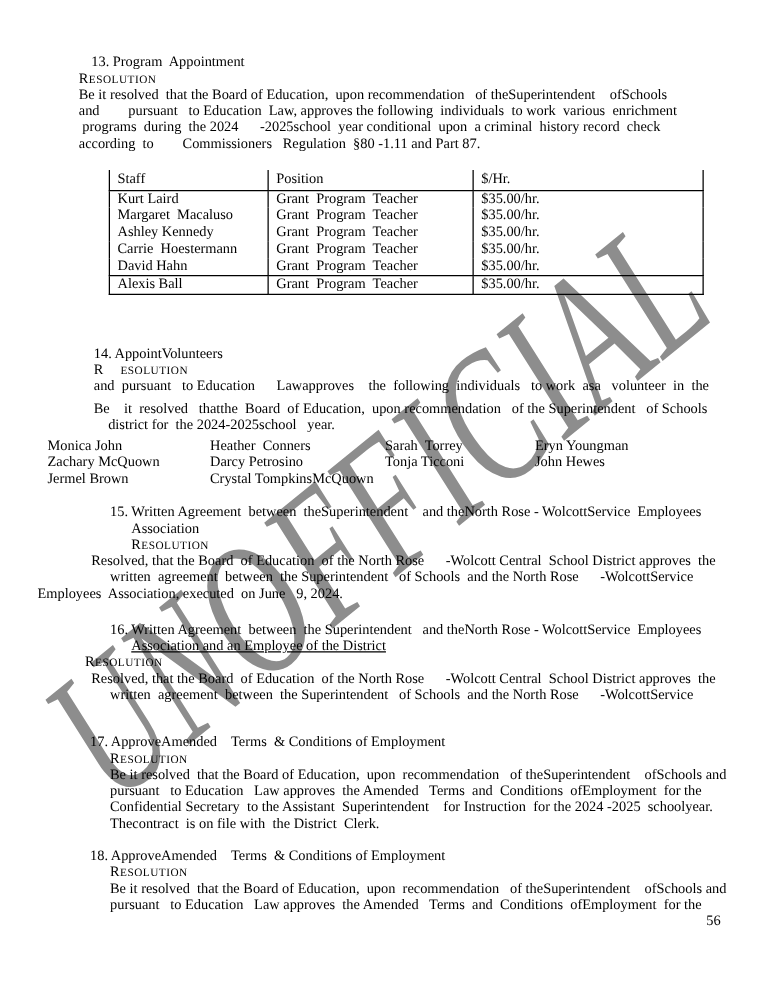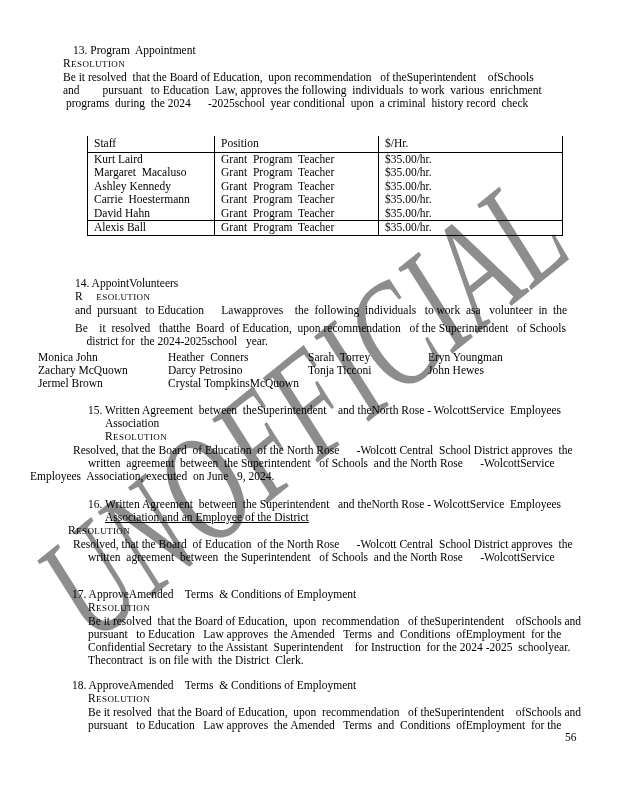--- a/index.html
+++ b/index.html
@@ -56,20 +56,21 @@
   <div class="watermark" style="color:#8d8d8d;">UNOFFICIAL</div>
 
   <div class="content">
 
     <div class="sec" style="top:44px;">
       <div class="line" style="margin-left:73px;">13. Program  Appointment</div>
       <div class="line res" style="margin-left:63px;">RESOLUTION</div>
       <div class="line" style="margin-left:63px;">Be it resolved  that the Board of Education,  upon recommendation   of theSuperintendent    ofSchools</div>
       <div class="line" style="margin-left:63px;">and        pursuant   to Education  Law, approves the following  individuals  to work  various  enrichment</div>
       <div class="line" style="margin-left:63px;"> programs  during  the 2024      -2025school  year conditional  upon  a criminal  history record  check</div>
+      <div class="line" style="margin-left:63px;">according  to        Commissioners   Regulation  §80 -1.11 and Part 87.</div>
     </div>
 
     <table class="staff-table">
       <colgroup>
           <col style="width:127px;">
           <col style="width:164px;">
           <col style="width:184px;">
         </colgroup>
       <tbody>
           <tr>

